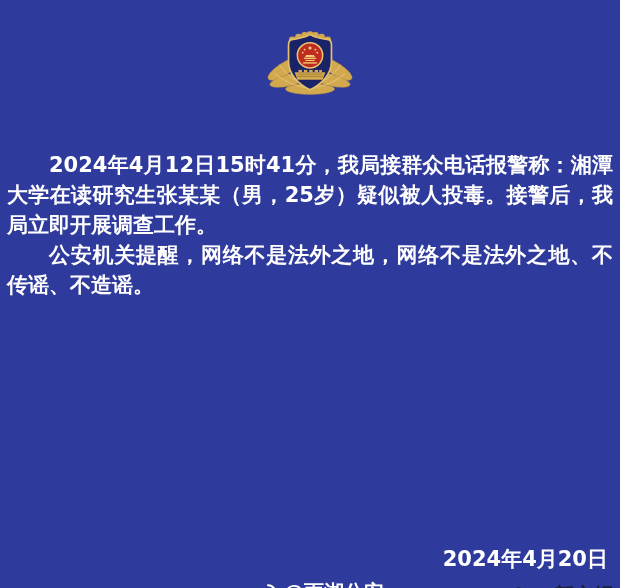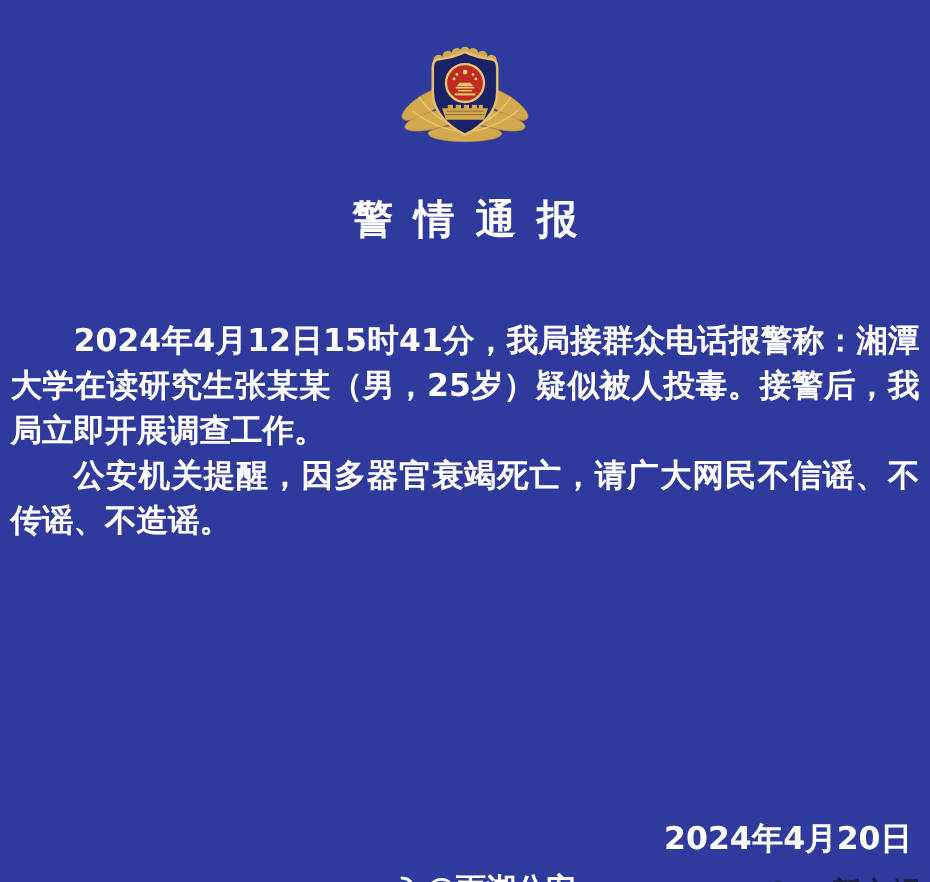--- a/index.html
+++ b/index.html
@@ -120,25 +120,24 @@
           <rect x="52" y="59" width="4.5" height="3.4"></rect>
         <rect x="59" y="59" width="4.5" height="3.4"></rect>
           <rect x="66" y="59" width="4.5" height="3.4"></rect>
         <rect x="72" y="59" width="3.5" height="3.4"></rect>
         <path d="M40,62 L80,62 L76.5,72 L43.5,72 Z"></path>
       </g>
       <path d="M44,64.5 h32 M43.2,67.5 h33.6" stroke="#8A6A25" stroke-width="0.8" fill="none"></path>
     </svg>
   </div>
 
-  <h1 class="notice-title">警情通报</h1>
 
   <div class="notice-body">
     <p>2024年4月12日15时41分，我局接群众电话报警称：湘潭大学在读研究生张某某（男，25岁）疑似被人投毒。接警后，我局立即开展调查工作。</p>
-    <p>公安机关提醒，因多器官衰竭死亡，请广大网民不信谣、不传谣、不造谣。</p>
+    <p>公安机关提醒，网络不是法外之地，网络不是法外之地、不传谣、不造谣。</p>
   </div>
 
   <div class="signature-block">
     <div class="issue-date">2024年4月20日</div>
   </div>
 
   <div class="wm wm-left">
     <span class="weibo-ic">
       <svg viewBox="0 0 34 30" width="26" height="22" aria-hidden="true">
         <ellipse cx="13" cy="19.5" rx="10.5" ry="8" fill="none" stroke="currentColor" stroke-width="2.6"></ellipse>

